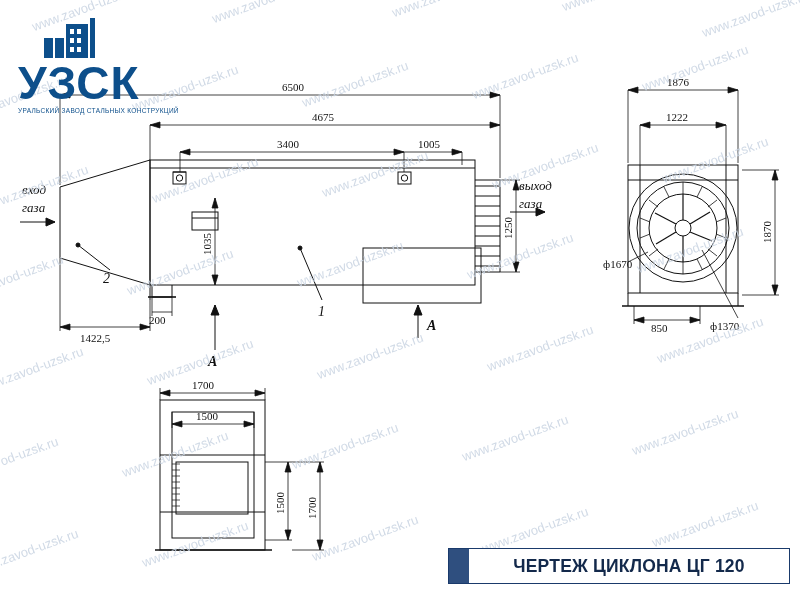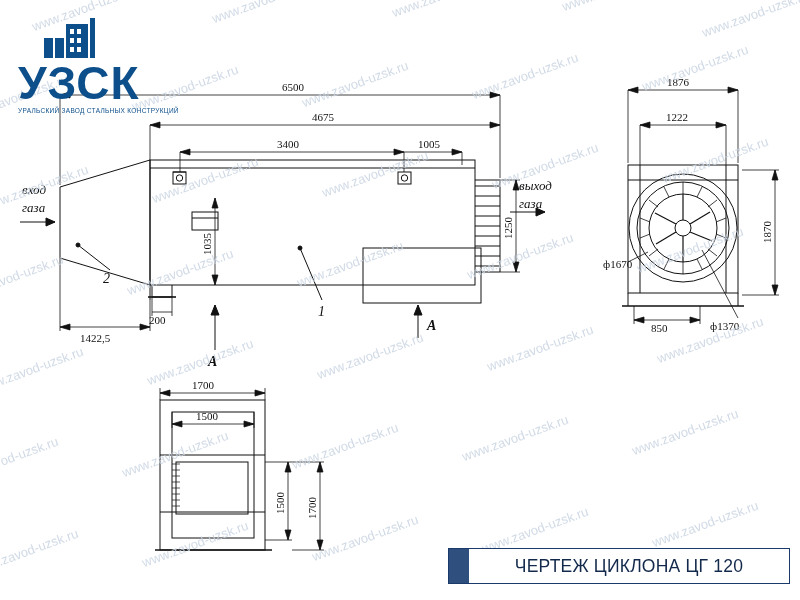--- a/index.html
+++ b/index.html
@@ -74,21 +74,21 @@
   }
   #caption .cap-swatch {
     width: 20px; height: 34px;
     background: #2f4f7f;
     flex: 0 0 auto;
   }
   #caption .cap-text {
     flex: 1 1 auto;
     text-align: center;
     font-size: 17.5px;
-    font-weight: normal;
+    font-weight: bold;
     color: #13294b;
     letter-spacing: .2px;
   }
   
   #drawing {
     position: absolute;
     left: 0; top: 0;
     z-index: 2;
   }
   text.dim {

